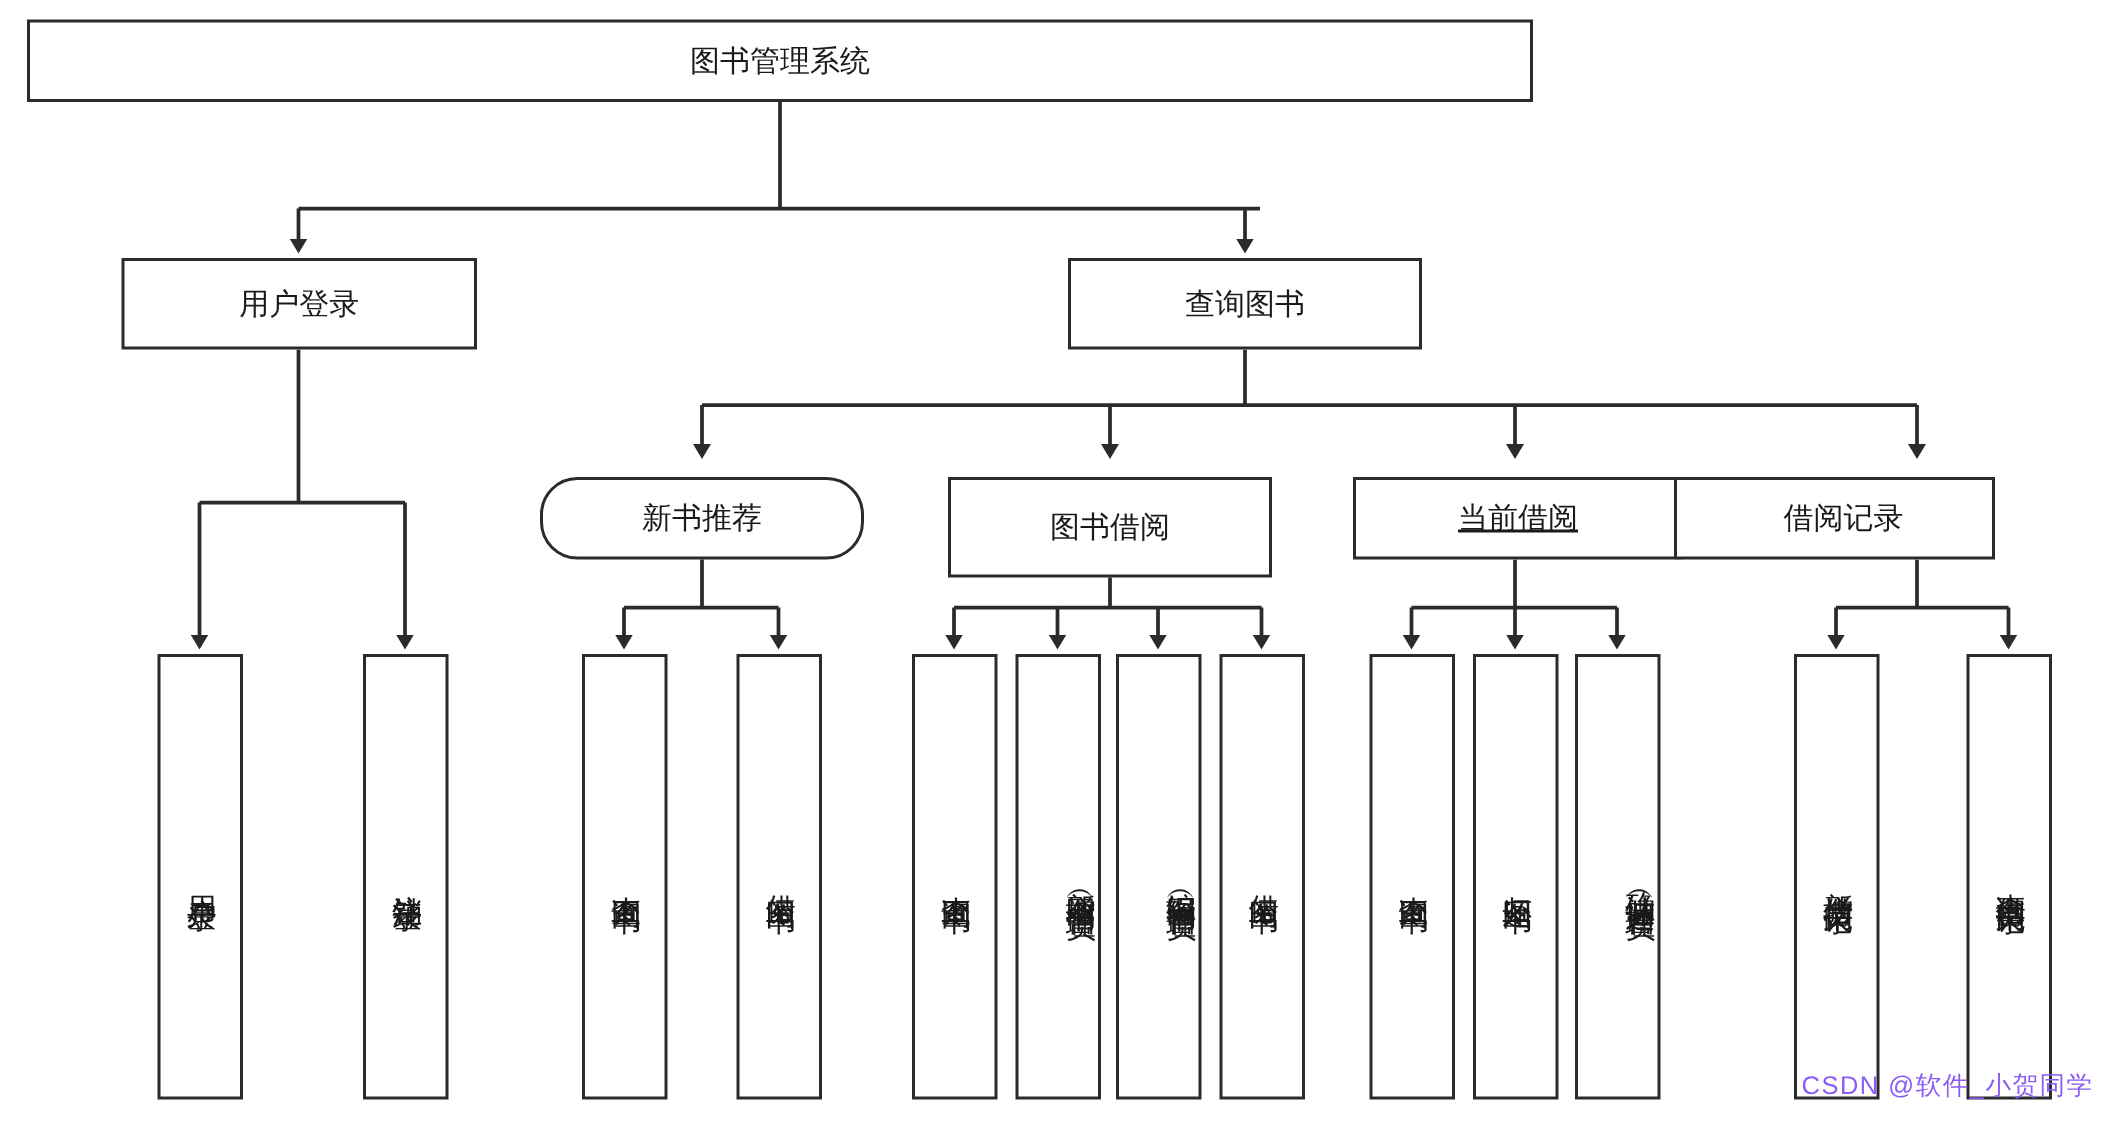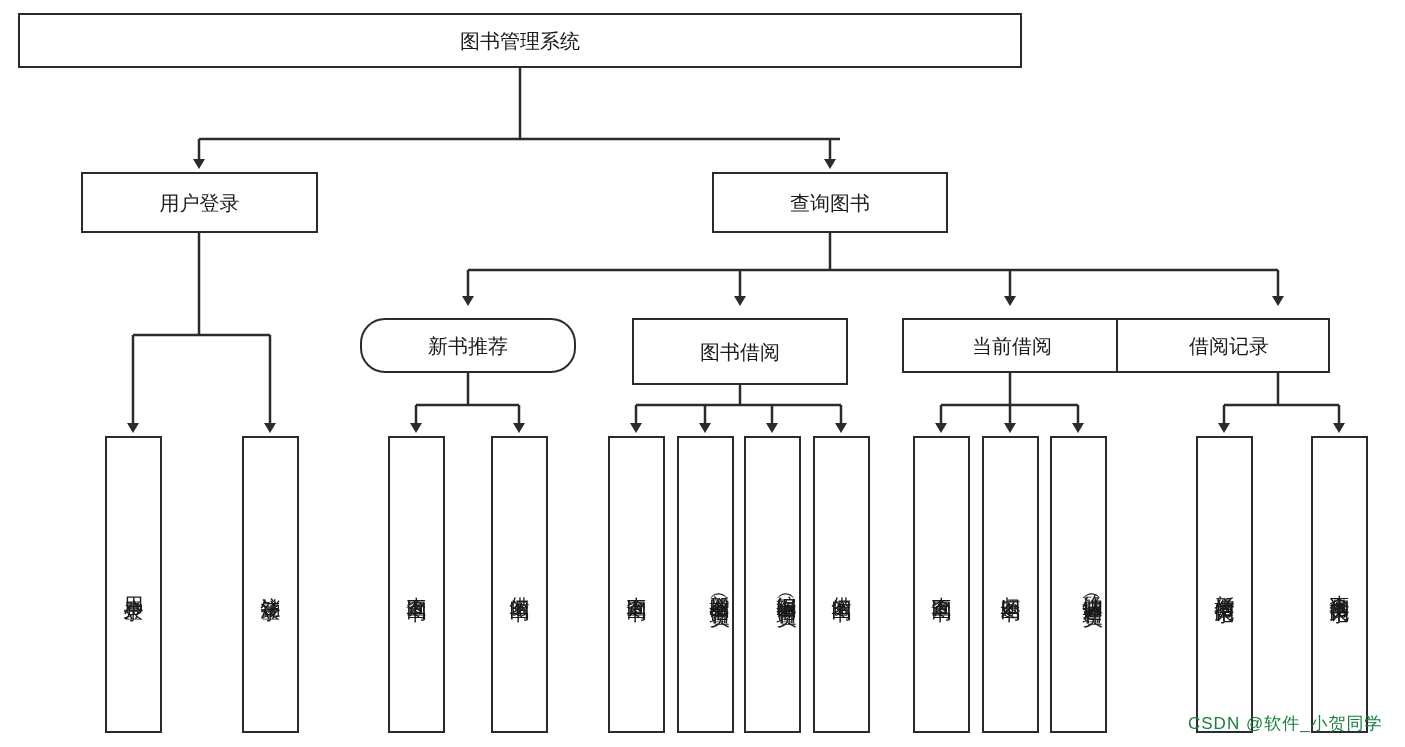--- a/index.html
+++ b/index.html
@@ -8,22 +8,22 @@
   #canvas{position:relative;width:1405px;height:747px;background:#ffffff;}
   svg#edges{position:absolute;left:0;top:0;width:1405px;height:747px;}
   .node{position:absolute;box-sizing:border-box;background:#ffffff;
         border:2px solid #2b2b2b;display:flex;align-items:center;
         justify-content:center;color:#1a1a1a;text-align:right;}
   .node.h{font-size:20px;line-height:1.1;}
   .node.v{writing-mode:vertical-rl;text-orientation:upright;
           font-size:20px;line-height:1.25;letter-spacing:2px;
           align-items:flex-start;justify-content:center;padding-top:6px;}
   .node.v.mid{align-items:center;padding-top:0;}
-  .watermark{position:absolute;color:#15803d;font-size:17px;
-             letter-spacing:1px;white-space:nowrap;}
+  .watermark{position:absolute;color:#8b5cf6;font-size:17px;
+             letter-spacing:1px;white-space:nowrap;margin-left:13px;}
 </style>
 </head>
 <body>
 
 <div id="canvas">
 
   <svg id="edges" viewBox="0 0 1405 747">
     <defs>
       <marker id="arrow" markerWidth="10" markerHeight="12" refX="1" refY="6" orient="auto" markerUnits="userSpaceOnUse">
         <path d="M0,0 L10,6 L0,12 z" fill="#2b2b2b"></path>
@@ -78,21 +78,21 @@
     </g>
   </svg>
 
   <div class="node h" style="left:18px;top:13px;width:1004px;height:55px;">图书管理系统</div>
 
   <div class="node h" style="left:81px;top:172px;width:237px;height:61px;">用户登录</div>
   <div class="node h" style="left:712px;top:172px;width:236px;height:61px;">查询图书</div>
 
   <div class="node h" style="left:360px;top:318px;width:216px;height:55px;border-radius:25px;">新书推荐</div>
   <div class="node h" style="left:632px;top:318px;width:216px;height:67px;">图书借阅</div>
-  <div class="node h" style="left:902px;top:318px;width:220px;height:55px;">当前借阅</div>
+  <div class="node h" style="left:902px;top:318px;width:220px;height:55px;text-decoration:underline;">当前借阅</div>
   <div class="node h" style="left:1116px;top:318px;width:214px;height:55px;padding-left:12px;">借阅记录</div>
 
   <div class="node v mid" style="left:105px;top:436px;width:57px;height:297px;">用户登录</div>
   <div class="node v mid" style="left:242px;top:436px;width:57px;height:297px;">注销登录</div>
 
   <div class="node v mid" style="left:388px;top:436px;width:57px;height:297px;">查询图书</div>
   <div class="node v mid" style="left:491px;top:436px;width:57px;height:297px;">借阅图书</div>
 
   <div class="node v mid" style="left:608px;top:436px;width:57px;height:297px;">查询图书</div>
   <div class="node v" style="left:677px;top:436px;width:57px;height:297px;">新增图书（管理员）</div>

